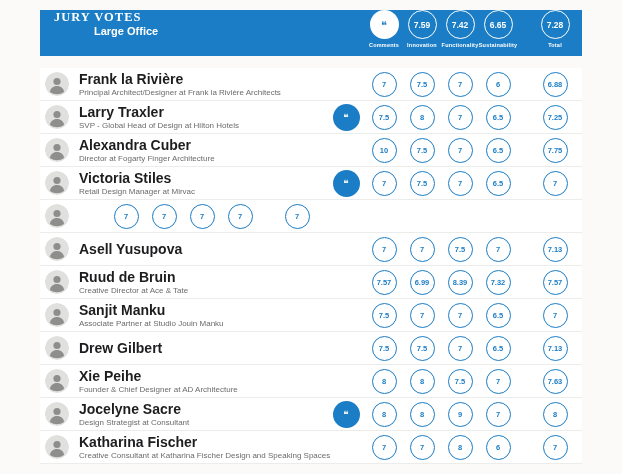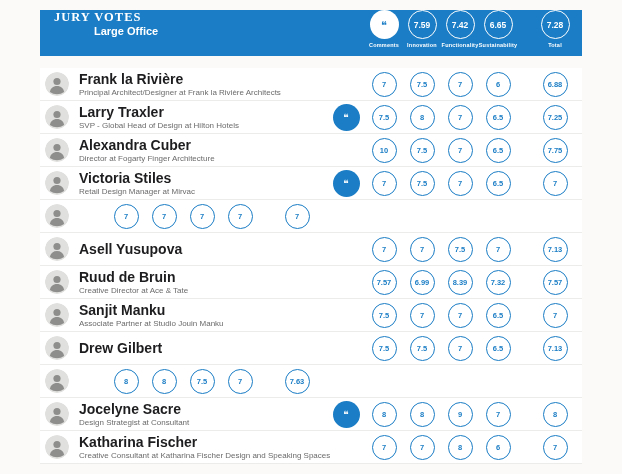--- a/index.html
+++ b/index.html
@@ -515,20 +515,24 @@
     </div>
 
     <div class="row">
       <div class="avatar">
         <svg viewBox="0 0 24 24">
           <circle cx="12" cy="12" r="12" fill="#e0e0de"></circle>
           <circle cx="12" cy="9.5" r="3.6" fill="#8e8e8c"></circle>
           <path d="M12 14c-4 0-6.6 2.5-7.1 6a12 12 0 0 0 14.2 0c-.5-3.5-3.1-6-7.1-6z" fill="#8e8e8c"></path>
         </svg>
       </div>
+      <div class="info">
+        <div class="name">Xie Peihe</div>
+        <div class="title">Founder &amp; Chief Designer at AD Architecture</div>
+      </div>
       <div class="cols">
         <div class="col">
           <div class="bubble" style="visibility: hidden;">
               <span class="quote">❝</span>
             </div>
         </div>
         <div class="col">
           <div class="circle score">8</div>
         </div>
         <div class="col">

